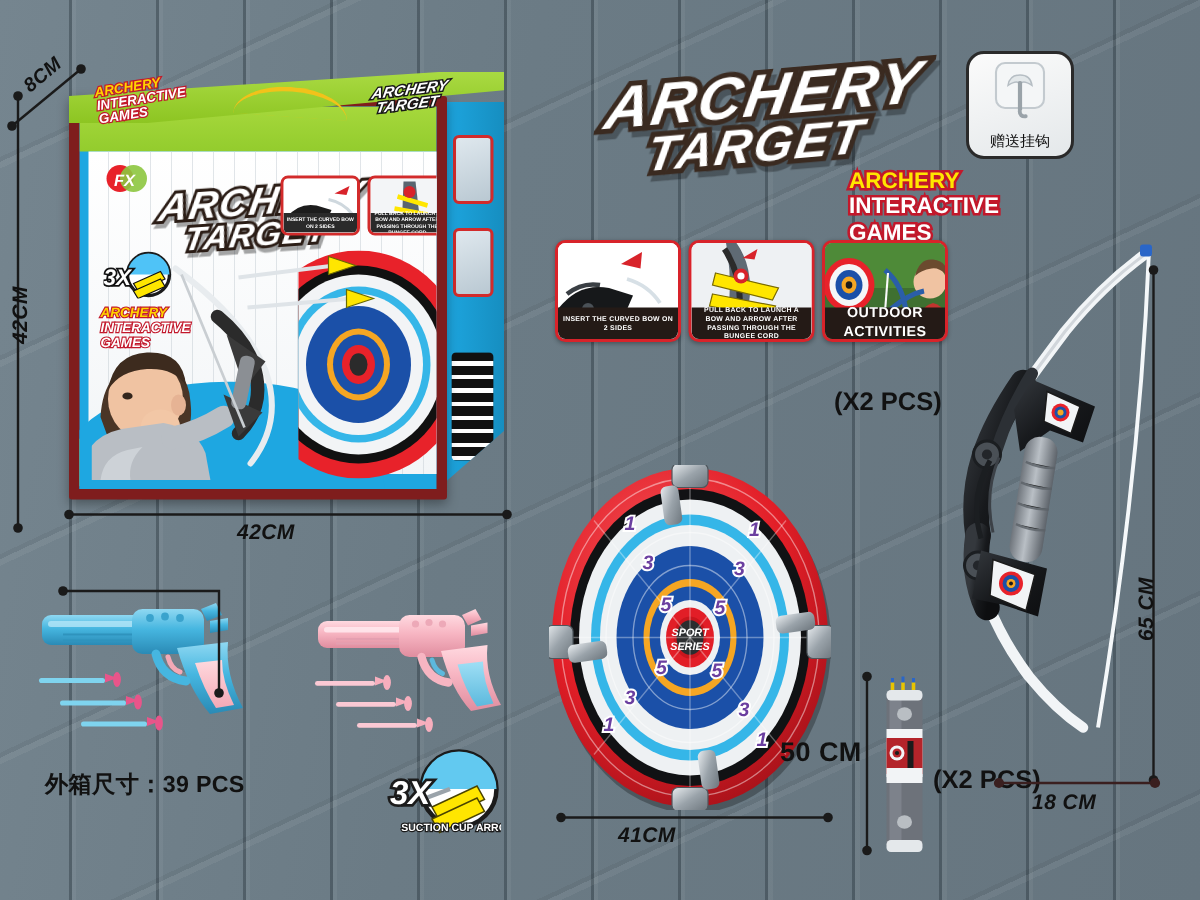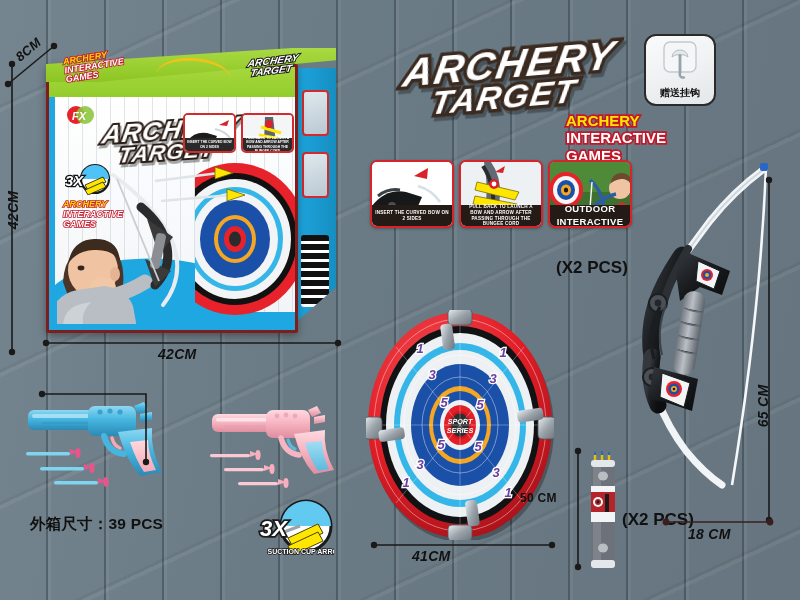--- a/index.html
+++ b/index.html
@@ -35,21 +35,21 @@
   .dimlabel {
     position:absolute; font-style:italic; font-weight:bold;
     color:#111; white-space:nowrap; letter-spacing:0.3px;
   }
 
   
   #pkg { position:absolute; left:46px; top:48px; width:290px; height:285px; }
   #pkg-front {
     position:absolute; left:0; top:16px; width:252px; height:269px;
     background:#1ea7e1;
-    border:3px solid #7f1d1d;
+    border:7px solid #7f1d1d;
     border-radius:2px;
     overflow:hidden;
     box-shadow: 0 3px 8px rgba(0,0,0,0.35);
   }
   
   #pkg-greenband {
     position:absolute; left:0; top:0; width:100%; height:30px;
     background:linear-gradient(180deg,#a6d83c,#93cc2d);
   }
   #pkg-white {
@@ -189,21 +189,21 @@
     filter: drop-shadow(3px 4px 0 rgba(0,0,0,0.3));
   }
 
   
   #hook-badge {
     position:absolute; left:644px; top:34px; width:72px; height:72px;
     background:linear-gradient(160deg,#fbfbfb,#e4e8ea);
     border:2px solid #2a2a2a; border-radius:12px;
     display:flex; flex-direction:column; align-items:center; justify-content:center;
   }
-  #hook-badge .cn { font-size:10px; color:#111; font-weight:bold; margin-top:2px; }
+  #hook-badge .cn { font-size:10px; color:#111; font-weight:normal; margin-top:2px; }
 
   
   #right-aig {
     position:absolute; left:566px; top:112px; line-height:1.15;
     font-weight:bold; font-size:15px; text-align:left;
   }
   #right-aig div { color:#fff; -webkit-text-stroke:3.4px #c2182b; paint-order:stroke fill; }
   #right-aig div.y { color:#ffe600; }
 
   
@@ -490,21 +490,21 @@
       <ellipse cx="16" cy="28" rx="2.2" ry="2.5" fill="#1b1b1b"></ellipse>
 
       <path d="M62 68 q-4 -24 10 -28 q14 4 11 28 Z" fill="#c1352f"></path>
       <circle cx="70" cy="26" r="11" fill="#f0c3a2"></circle>
       <path d="M60 22 q3 -12 12 -11 q10 1 10 12 q-5 -7 -11 -6 q-7 1 -11 5 Z" fill="#6b4a2e"></path>
       <path d="M44 44 q12 -10 22 -12" stroke="#2a5ea8" stroke-width="3.4" fill="none"></path>
       <path d="M40 18 q12 10 14 28" stroke="#2a5ea8" stroke-width="3.4" fill="none"></path>
       <path d="M42 20 L40 46" stroke="#fafafa" stroke-width="1.4"></path>
     </svg>
   </div>
-  <div class="cap">OUTDOOR INTERACTIVE</div>
+  <div class="cap">OUTDOOR ACTIVITIES</div>
 </div>
 
 <div id="target">
   <svg width="188" height="230" viewBox="0 0 188 230">
     <defs>
       <radialGradient id="tgRed" cx="40%" cy="32%" r="72%">
         <stop offset="0%" stop-color="#f6565c"></stop>
           <stop offset="62%" stop-color="#e21e27"></stop>
           <stop offset="100%" stop-color="#a8121a"></stop>
       </radialGradient>
@@ -612,21 +612,21 @@
   </svg>
 </div>
 
 <div class="abs" style="left:571px;top:446px;width:14px;height:126px;">
   <svg width="14" height="126" viewBox="0 0 14 126">
     <line x1="7" y1="5" x2="7" y2="121" stroke="#1a1a1a" stroke-width="1.6"></line>
     <circle cx="7" cy="5" r="3.2" fill="#1a1a1a"></circle>
     <circle cx="7" cy="121" r="3.2" fill="#1a1a1a"></circle>
   </svg>
 </div>
-<div class="dimlabel" style="left:520px;top:491px;font-size:12px;font-style:normal;">50 CM</div>
+<div class="dimlabel" style="left:520px;top:491px;font-size:18px;font-style:normal;">50 CM</div>
 
 <div class="x2" style="left:622px;top:510px;">(X2 PCS)</div>
 
 <div id="bow">
   <svg width="180" height="350" viewBox="0 0 180 350">
     <defs>
       <linearGradient id="bowGrip" x1="0" y1="0" x2="1" y2="0">
         <stop offset="0%" stop-color="#6f757c"></stop>
           <stop offset="45%" stop-color="#b9bfc5"></stop>
           <stop offset="100%" stop-color="#5d636a"></stop>

